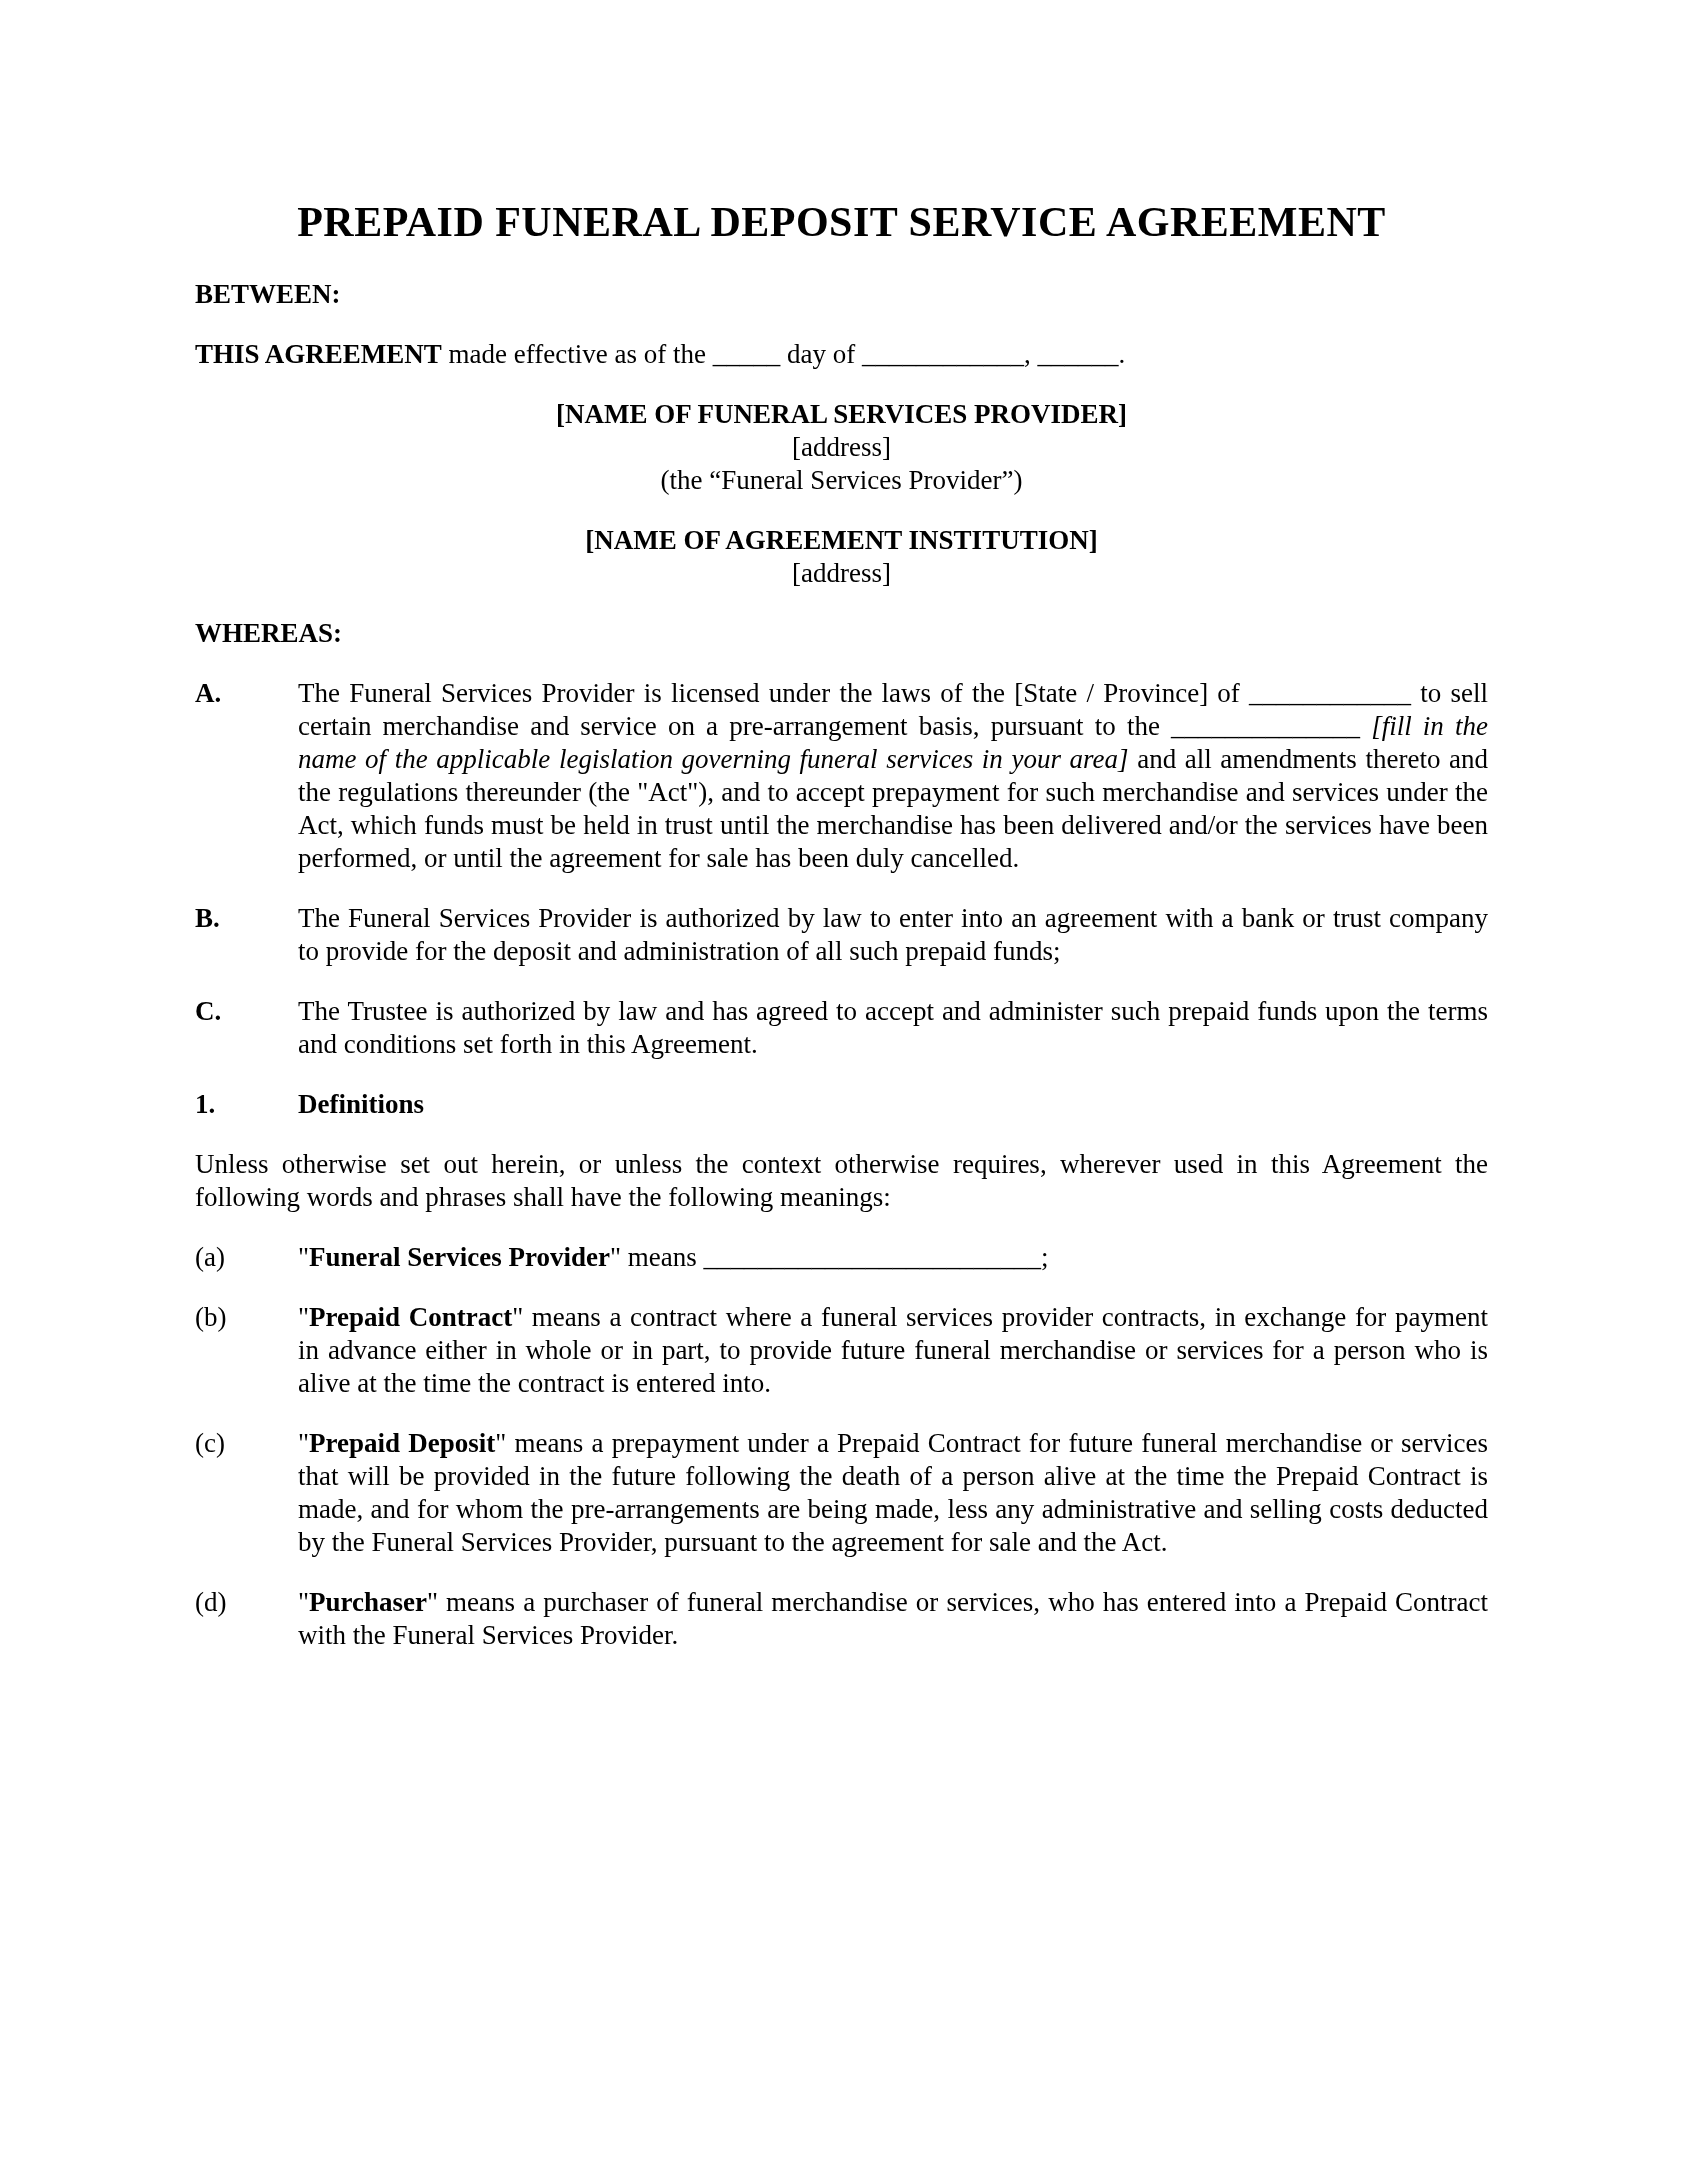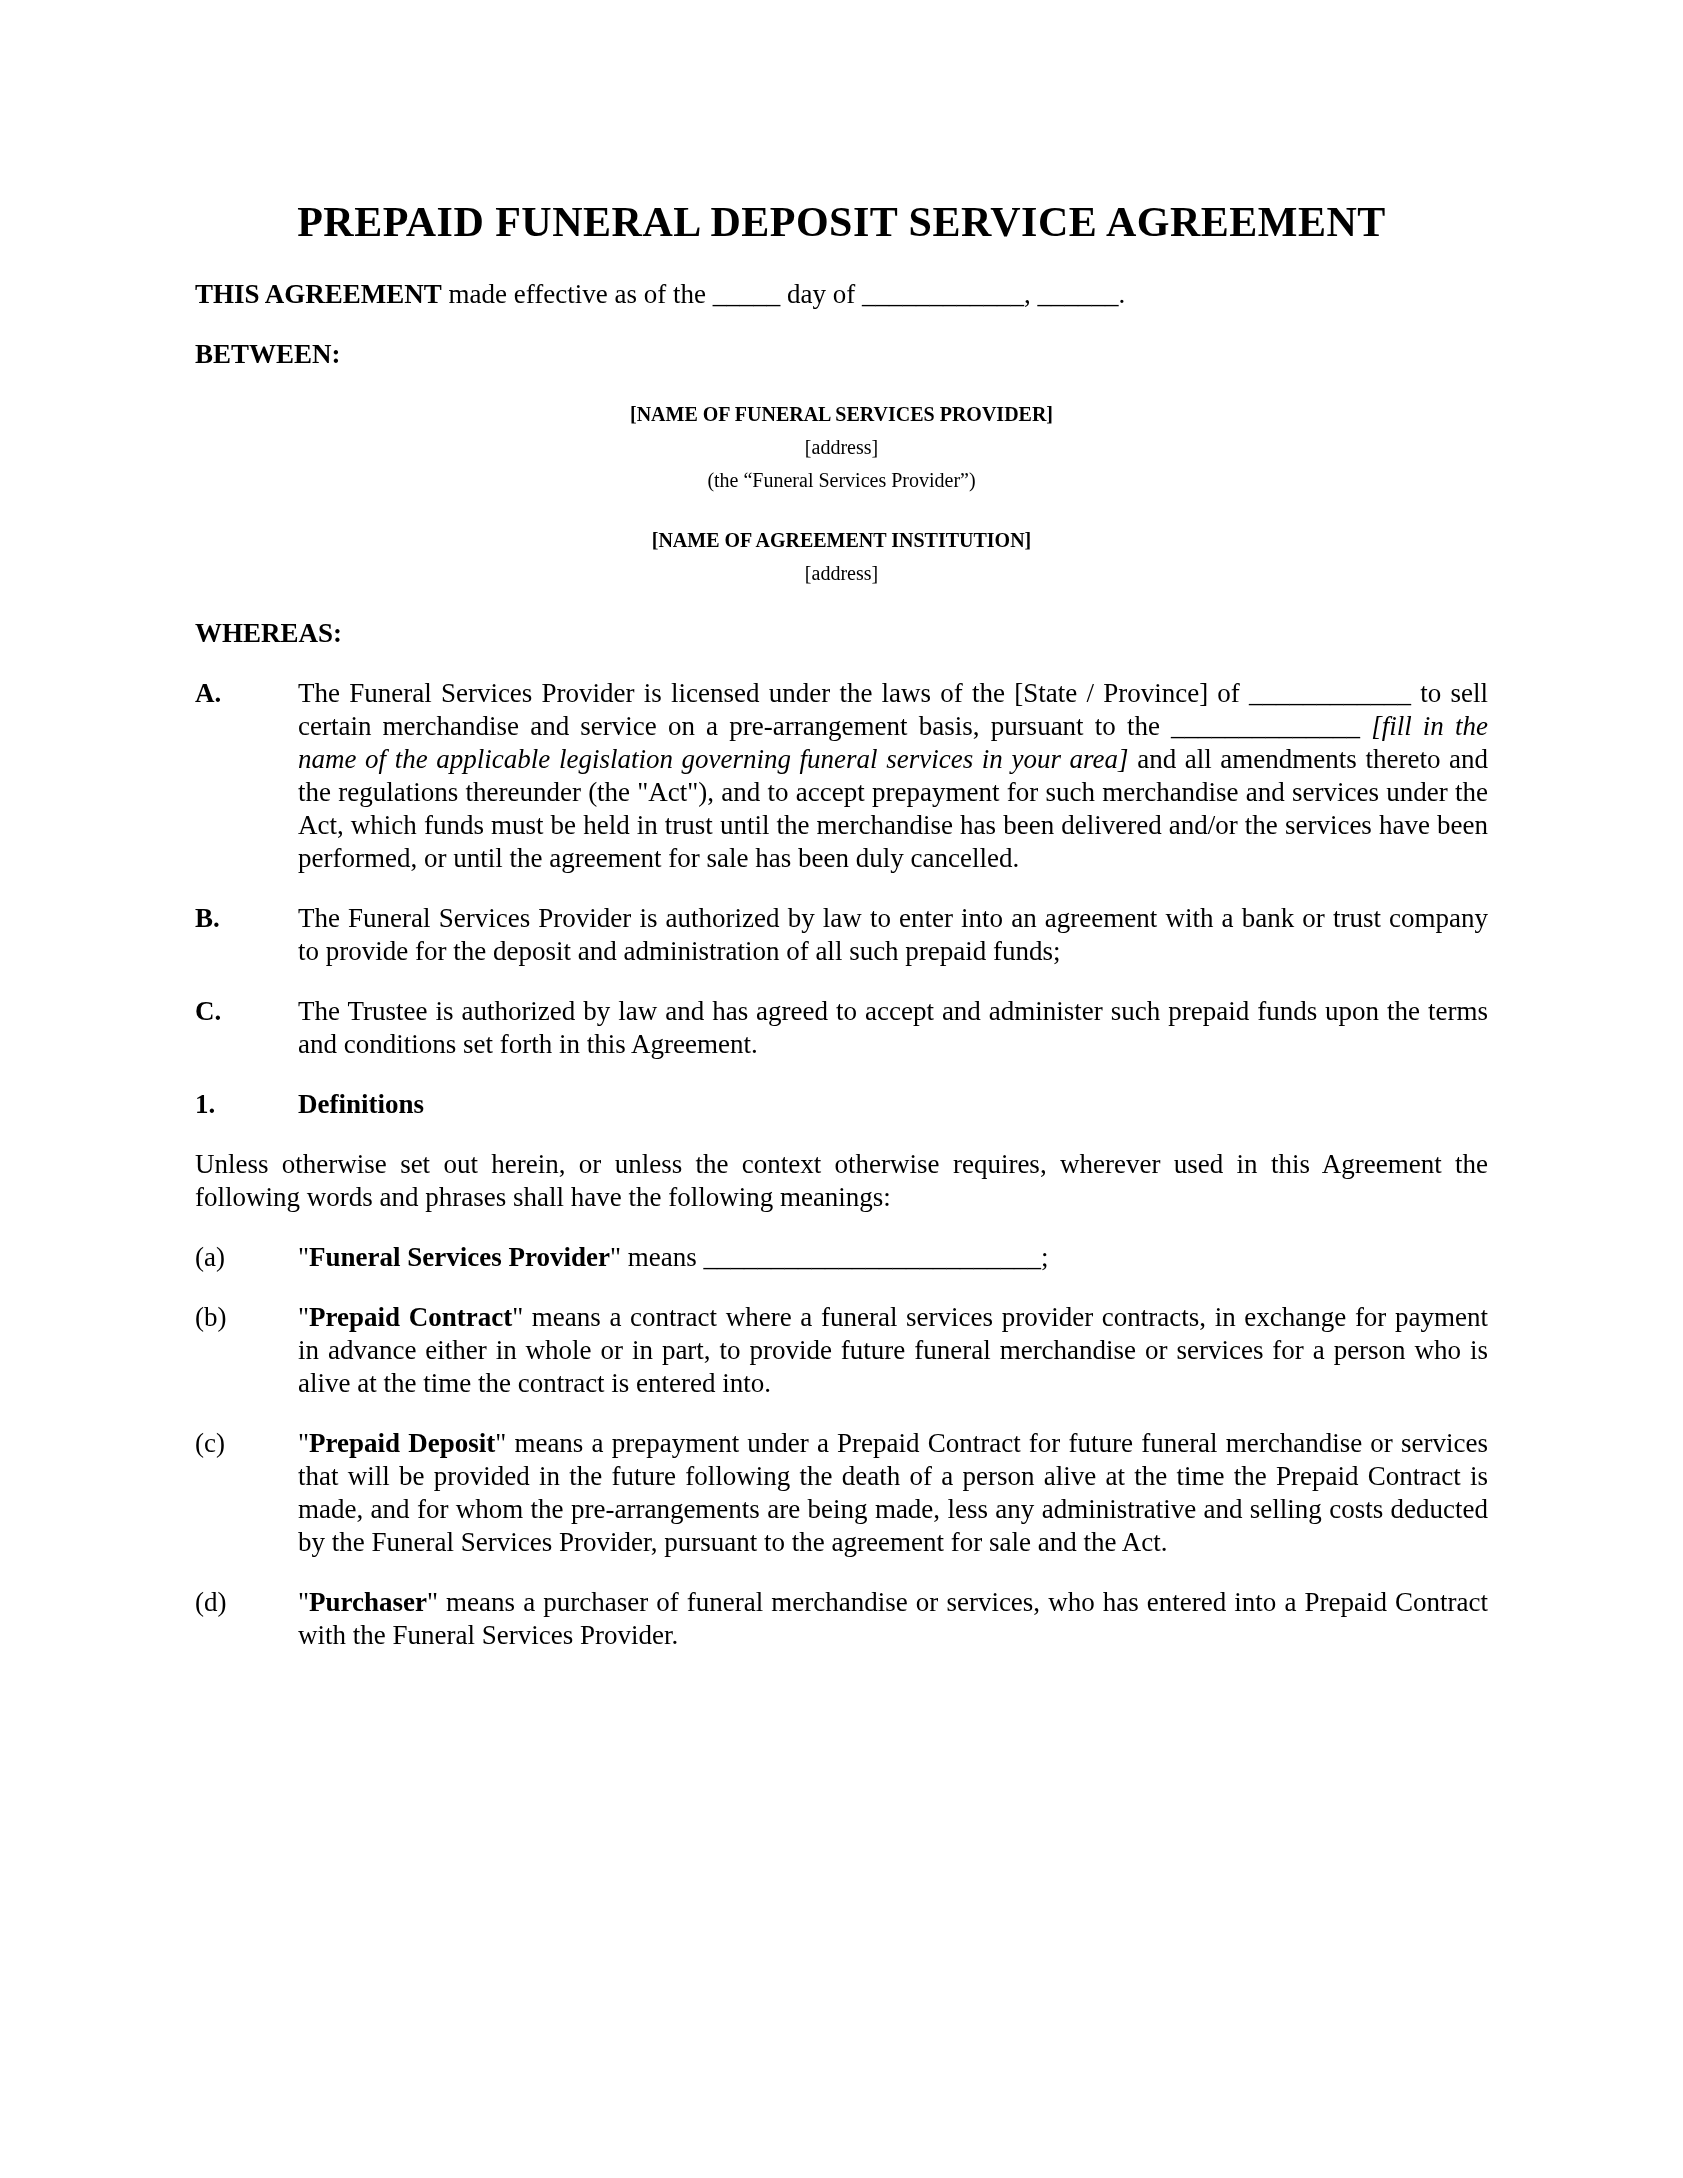--- a/index.html
+++ b/index.html
@@ -23,21 +23,21 @@
     line-height:1.15;
   }
   .para{
     font-size:27px;
     line-height:33px;
     margin:0 0 27px 0;
   }
   .justify{text-align:justify;}
   .bold{font-weight:bold;}
   .party{
-    font-size:20px;
+    font-size:27px;
     line-height:33px;
     text-align:center;
     margin:0 0 27px 0;
   }
   .party-name{font-weight:bold;}
   .and-sep{
     font-size:27px;
     line-height:33px;
     font-weight:bold;
     text-align:center;
@@ -61,23 +61,23 @@
   strong{font-weight:bold;}
   em{font-style:italic;}
 </style>
 </head>
 <body>
 
 <div class="page">
 
   <h1 class="doc-title">PREPAID FUNERAL DEPOSIT SERVICE AGREEMENT</h1>
 
+  <p class="para bold">BETWEEN:</p>
+
   <p class="para"><strong>THIS AGREEMENT</strong><span> made effective as of the _____ day of ____________, ______.</span></p>
-
-  <p class="para bold">BETWEEN:</p>
 
   <div class="party">
     <div class="party-name">[NAME OF FUNERAL SERVICES PROVIDER]</div>
     <div class="party-address">[address]</div>
     <div class="party-alias">(the “Funeral Services Provider”)</div>
   </div>
 
 
   <div class="party">
     <div class="party-name">[NAME OF AGREEMENT INSTITUTION]</div>

